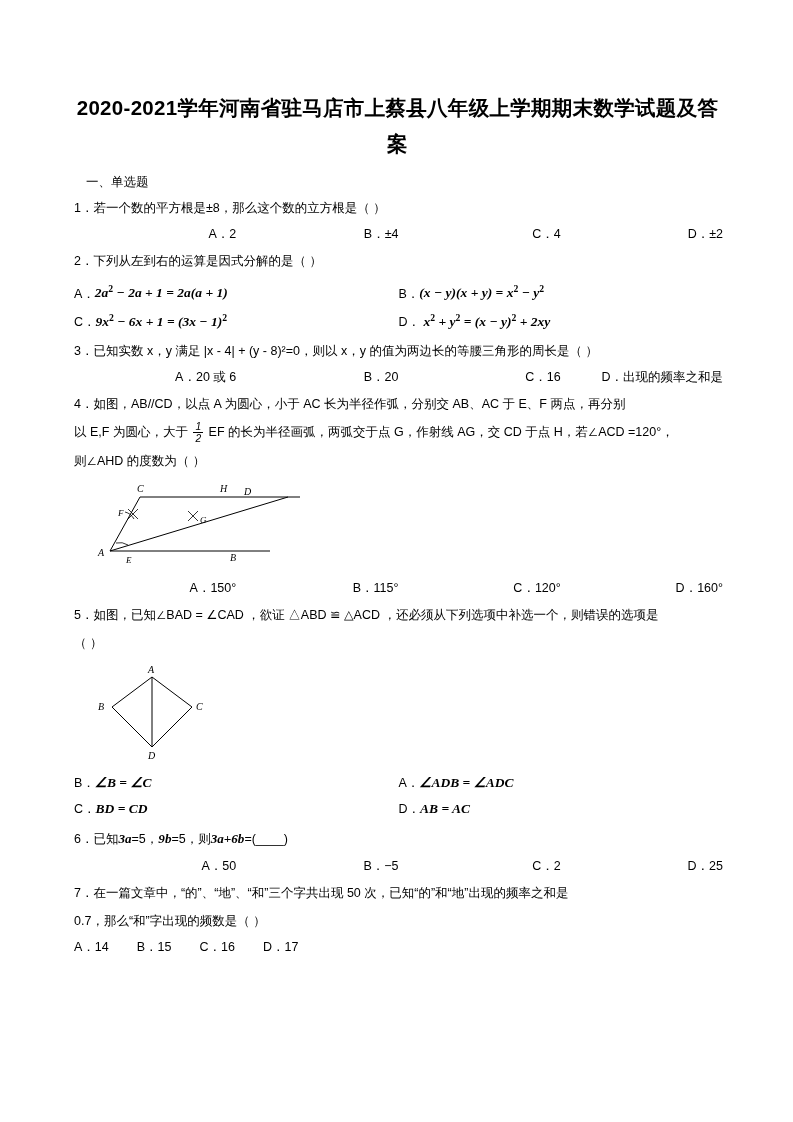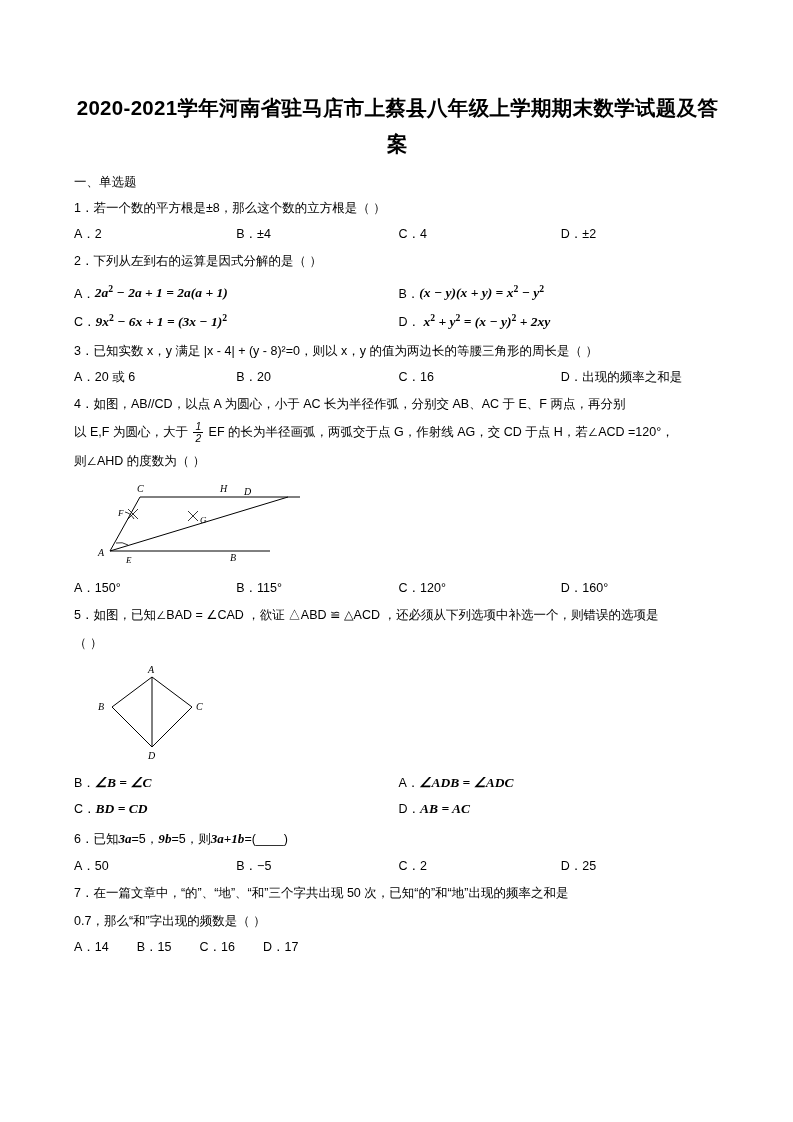--- a/index.html
+++ b/index.html
@@ -26,36 +26,36 @@
     font-weight: bold;
     font-size: 20.5px;
     line-height: 1.75;
     text-align: center;
     margin: 18px 0 10px 0;
     letter-spacing: 0.3px;
   }
   .section-head {
     font-family: "Liberation Sans", sans-serif;
     font-size: 12.5px;
-    margin: 12px 0 6px 2px;
+    margin: 12px 0 6px 14px;
   }
   .q {
     font-family: "Liberation Sans", sans-serif;
     font-size: 12.5px;
     line-height: 1.85;
     margin: 5px 0 2px 2px;
   }
   .opts {
     display: flex;
     font-family: "Liberation Sans", sans-serif;
     font-size: 12.5px;
     margin: 3px 0 3px 2px;
     line-height: 1.8;
   }
-  .opts.four > div { width: 25%; }
+  .opts.four > div { width: 25%; text-align: right; }
   .opts.tight > div { width: auto; margin-right: 28px; }
   .math {
     font-family: "Liberation Serif", serif;
     font-style: italic;
     font-weight: bold;
   }
   sup { font-size: 0.72em; vertical-align: super; font-style: normal;}
   .frac {
     display: inline-block;
     vertical-align: middle;
@@ -199,21 +199,21 @@
   <div class="opt-row-mathline">
     <div>
       <span class="lbl">C．</span><span class="math">BD = CD</span>
     </div>
     <div>
       <span class="lbl">D．</span><span class="math">AB = AC</span>
     </div>
   </div>
 
   <div class="q">
-    <span>6．</span><span>已知</span><span class="math" style="font-size:1.05em">3a</span><span>=5，</span><span class="math" style="font-size:1.05em">9b</span><span>=5，则</span><span class="math" style="font-size:1.05em">3a+1b</span><span>=(____)</span>
+    <span>6．</span><span>已知</span><span class="math" style="font-size:1.05em">3a</span><span>=5，</span><span class="math" style="font-size:1.05em">9b</span><span>=5，则</span><span class="math" style="font-size:1.05em">3a+6b</span><span>=(____)</span>
   </div>
   <div class="opts four">
     <div>A．50</div>
     <div>B．−5</div>
     <div>C．2</div>
     <div>D．25</div>
   </div>
 
   <div class="q">
     <span>7．</span><span>在一篇文章中，“的”、“地”、“和”三个字共出现 50 次，已知“的”和“地”出现的频率之和是</span>

